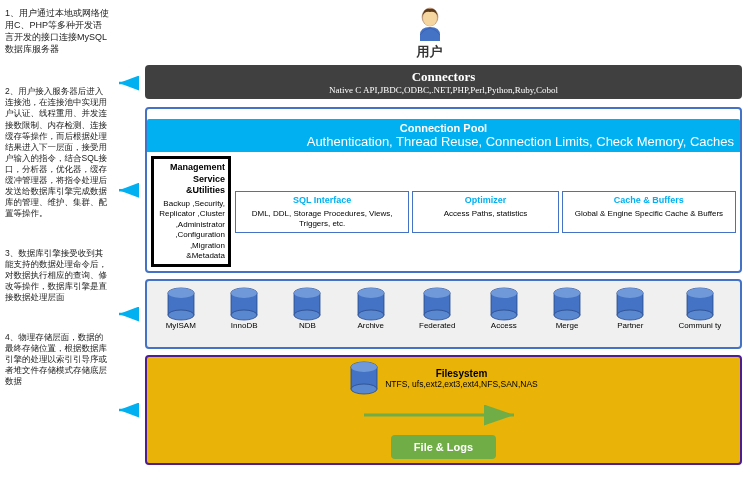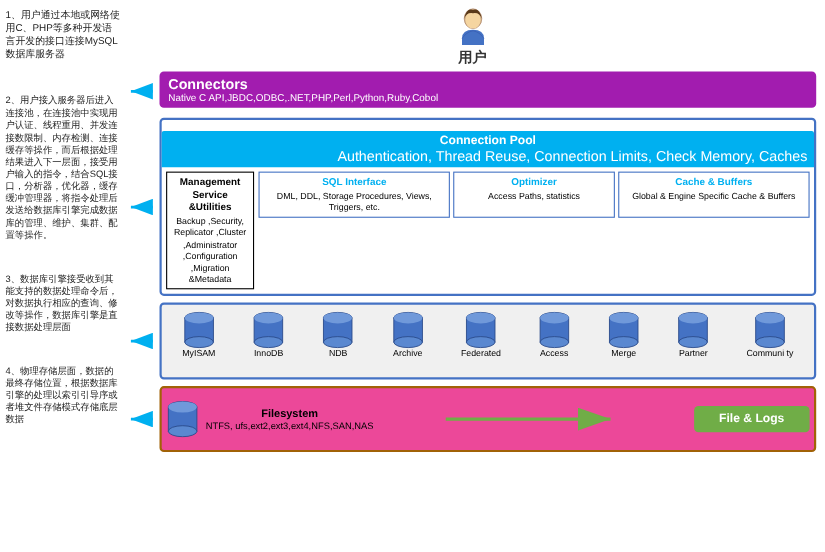--- a/index.html
+++ b/index.html
@@ -62,26 +62,27 @@
     }
 
     .user-icon {
       width: 36px;
       height: 36px;
       margin-bottom: 2px;
     }
 
     
     .block-connectors {
-      background: #a21caf;
+      background: #404040;
       border-radius: 4px;
       padding: 4px 8px;
-      text-align: left;
+      text-align: center;
       color: white;
       flex: 1;
+      font-family: Liberation Serif, serif;
     }
 
     .block-connectors .block-title {
       font-size: 13px;
       font-weight: bold;
     }
 
     .block-connectors .block-subtitle {
       font-size: 9px;
     }
@@ -113,44 +114,45 @@
 
     .engine-inner {
       display: flex;
       flex-direction: row;
       padding: 4px;
       gap: 4px;
     }
 
     .mgmt-col {
       width: 80px;
-      border: 1px solid #000000;
+      border: 3px solid #000000;
       padding: 3px;
       font-size: 8.5px;
-      text-align: center;
+      text-align: right;
       line-height: 1.3;
     }
 
     .mgmt-col .col-title {
       font-weight: bold;
       font-size: 9px;
       margin-bottom: 2px;
     }
 
     .engine-right-cols {
       flex: 1;
       display: flex;
       flex-direction: column;
       gap: 3px;
     }
 
     .sql-row {
       display: flex;
       flex-direction: row;
       gap: 3px;
+      margin-top: 35px;
     }
 
     .sql-box {
       border: 1px solid #4472c4;
       padding: 3px;
       font-size: 8.5px;
       text-align: center;
       line-height: 1.3;
     }
 
@@ -184,25 +186,26 @@
 
     .storage-item {
       display: flex;
       flex-direction: column;
       align-items: center;
       font-size: 8px;
     }
 
     
     .filesystem-outer {
-      border: 2px solid #a16207;
+      border: 2px solid #4c1d95;
       border-radius: 4px;
-      background: #ec4899;
+      background: #eab308;
       padding: 4px;
       display: flex;
+      flex-direction: column;
       align-items: center;
       gap: 8px;
     }
 
     .filesystem-left {
       display: flex;
       flex-direction: row;
       align-items: center;
       gap: 6px;
     }

